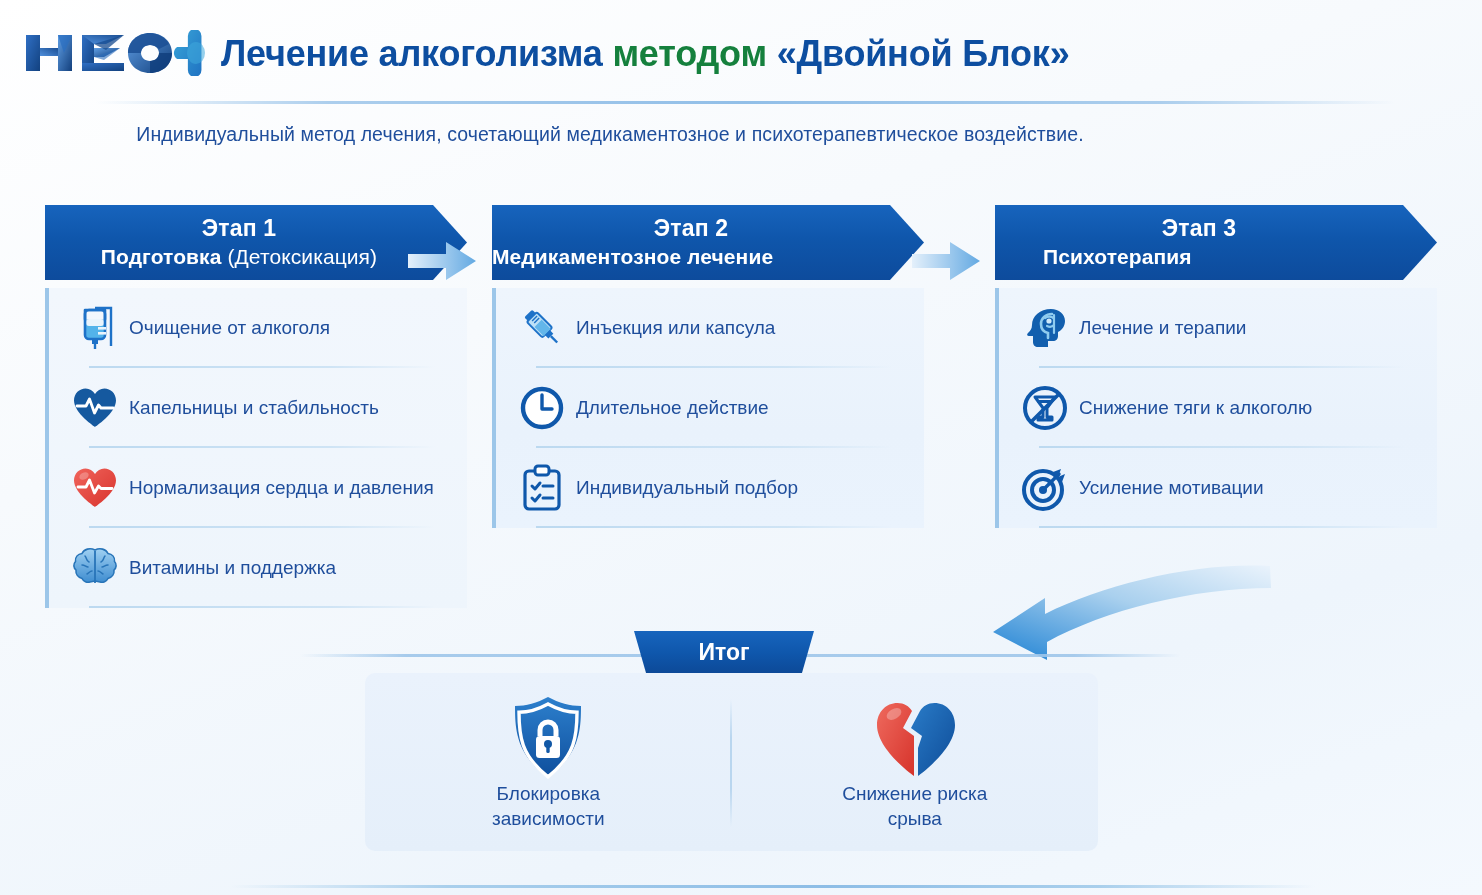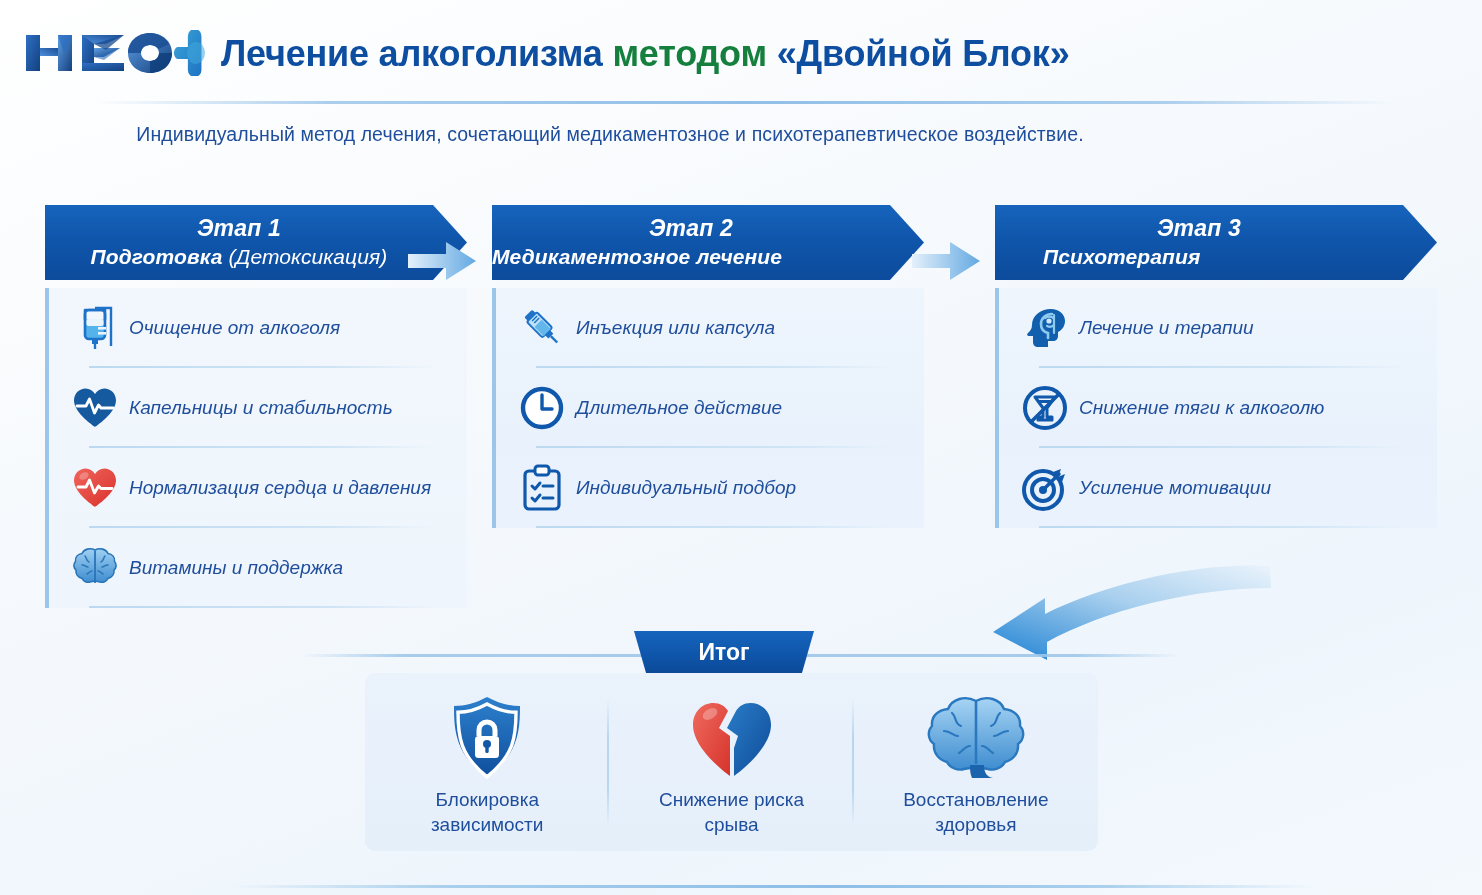--- a/index.html
+++ b/index.html
@@ -23,21 +23,21 @@
   .title .t2{color:#15803d;}
   .title .t3{color:#0d4ea0;}
   .hdr-rule{position:absolute;left:95px;top:101px;width:1300px;height:3px;
             background:linear-gradient(90deg,rgba(170,205,238,0) 0%,#9ec6ea 18%,#7fb4e4 50%,#9ec6ea 82%,rgba(170,205,238,0) 100%);
             border-radius:3px;opacity:.85;}
 
   .subtitle{position:absolute;left:0;top:123px;width:1220px;text-align:center;
             color:#1f4e9c;font-size:19.5px;font-weight:400;letter-spacing:.1px;}
 
   
-  .stage{position:absolute;top:205px;font-style:italic;}
+  .stage{position:absolute;top:205px;}
   .stage.s1{left:45px;width:422px;}
   .stage.s2{left:492px;width:432px;}
   .stage.s3{left:995px;width:442px;}
 
   .stage-head{
     position:relative;height:75px;
     background:linear-gradient(180deg,#1764bd 0%,#0f56ab 45%,#0d4b9c 100%);
     color:#fff;box-shadow:0 1px 3px rgba(10,60,120,.25);
   }
   .stage.s1 .stage-head{clip-path:polygon(0 0,calc(100% - 34px) 0,100% 50%,calc(100% - 34px) 100%,0 100%);}
@@ -86,21 +86,21 @@
 
   .result-panel{position:absolute;left:365px;top:673px;width:733px;height:178px;
     background:linear-gradient(180deg,#eaf2fc 0%,#e5effa 100%);
     border-radius:10px;}
   .result-cols{position:absolute;inset:0;display:flex;}
   .rcol{flex:1;position:relative;display:flex;flex-direction:column;align-items:center;justify-content:flex-start;padding-top:22px;}
   .rcol .sep{position:absolute;right:0;top:26px;height:128px;width:2px;
              background:linear-gradient(180deg,rgba(170,205,235,0) 0%,#b9d6ef 30%,#b9d6ef 70%,rgba(170,205,235,0) 100%);}
   .rcol:last-child .sep{display:none;}
   .rcol .ricon{height:86px;display:flex;align-items:center;justify-content:center;}
-  .rcol .rlbl{margin-top:6px;color:#1f4e9c;font-size:19px;line-height:25px;text-align:center;}
+  .rcol .rlbl{color:#1f4e9c;font-size:19px;line-height:25px;text-align:center;}
   .foot-rule{position:absolute;left:230px;top:912px;width:1085px;height:3px;
              background:linear-gradient(90deg,rgba(160,200,235,0) 0%,#a9cfec 20%,#8dbde6 55%,#a9cfec 80%,rgba(160,200,235,0) 100%);}
 </style>
 </head>
 <body>
 
 <div class="page">
 
   <div class="header">
 
@@ -413,40 +413,19 @@
             <ellipse cx="25" cy="20" rx="8" ry="5" fill="#ffffff" opacity=".28" transform="rotate(-30 25 20)"></ellipse>
           </svg>
         </div>
         <div class="rlbl">
           <span>Снижение риска</span><br>
           <span>срыва</span>
         </div>
         <div class="sep"></div>
       </div>
 
-      <div class="rcol">
-        <div class="ricon">
-          <svg width="100" height="86" viewBox="0 0 100 86">
-            <defs>
-                <linearGradient id="brg2" x1="0" y1="0" x2="0" y2="1">
-              <stop offset="0" stop-color="#a6d4f4"></stop>
-                  <stop offset="1" stop-color="#3f8dd0"></stop>
-                </linearGradient>
-              </defs>
-            <path d="M50 6c-11-6-24-2-28 8C12 15 5 21 6 31 1 36 2 45 8 49c-1 9 5 16 13 18 3 6 11 9 17 7l12-2 12 2c6 2 14-1 17-7 8-2 14-9 13-18 6-4 7-13 2-18 1-10-6-16-16-17-4-10-17-14-28-8z" fill="url(#brg2)" stroke="#2a78bf" stroke-width="2.4"></path>
-            <path d="M50 7v62" stroke="#2a78bf" stroke-width="2.6" fill="none"></path>
-            <path d="M26 18c5 4 2 11 9 13M18 36c7 0 9 5 14 5M33 58c4-2 6-7 11-7M74 18c-5 4-2 11-9 13M82 36c-7 0-9 5-14 5M67 58c-4-2-6-7-11-7" stroke="#2a78bf" stroke-width="2.2" fill="none" stroke-linecap="round"></path>
-            <path d="M44 70h14c0 8 3 12 9 13H46c-2-4-2-9-2-13z" fill="#1b63ad"></path>
-          </svg>
-        </div>
-        <div class="rlbl">
-          <span>Восстановление</span><br>
-          <span>здоровья</span>
-        </div>
-
-      </div>
 
     </div>
   </div>
 
   <div class="foot-rule" style="top:885px;"></div>
 
 </div>
 
 </body></html>

